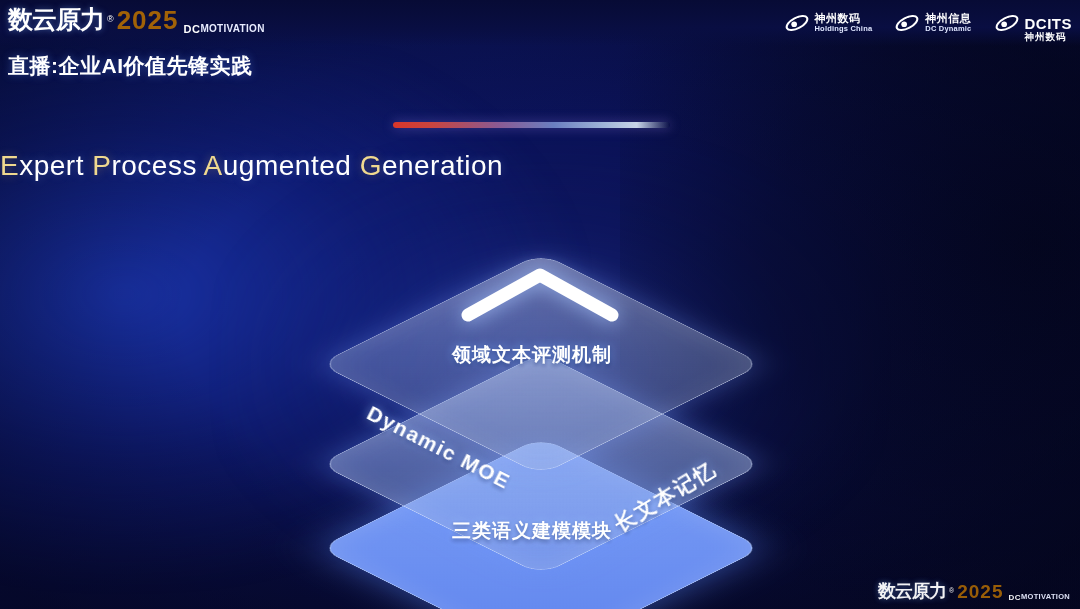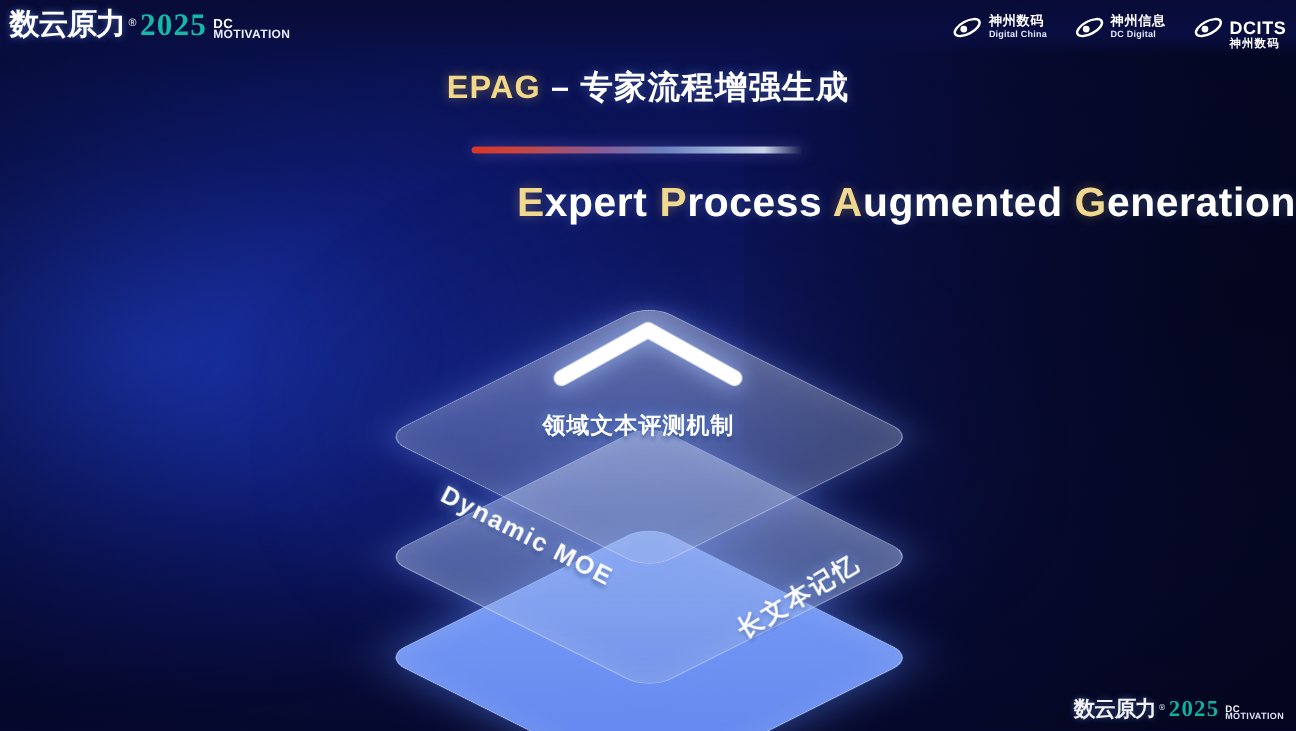--- a/index.html
+++ b/index.html
@@ -24,23 +24,23 @@
     background:radial-gradient(ellipse at 48% 52%,rgba(0,0,0,0) 42%,rgba(2,3,20,.55) 88%);}
   .bg-topband{position:absolute;left:0;top:0;width:100%;height:46px;
     background:linear-gradient(180deg,#070b35 0%,#090e42 60%,rgba(10,16,72,0) 100%);}
 
   
   .hdr-logo{position:absolute;left:8px;top:3px;display:flex;align-items:flex-end;gap:3px;}
   .hl-cn{font-size:25px;font-weight:800;color:#fff;letter-spacing:-1px;
     font-family:"DejaVu Sans","Liberation Sans",sans-serif;
     text-shadow:0 0 6px rgba(120,170,255,.5);}
   .hl-reg{font-size:9px;color:#fff;vertical-align:super;margin:0 0 12px 0;}
-  .hl-year{font-size:26px;font-weight:700;color:#14b8a6;letter-spacing:1px;
-    font-family:Liberation Serif, serif;}
-  .hl-dc{display:flex;flex-direction:column;line-height:.92;margin:0 0 2px 2px;}
+  .hl-year{font-size:26px;font-weight:700;color:#a16207;letter-spacing:1px;
+    font-family:Liberation Sans, sans-serif;}
+  .hl-dc{display:flex;flex-direction:row;line-height:.92;margin:0 0 2px 2px;}
   .hl-dc b{font-size:11px;font-weight:700;color:#fff;letter-spacing:.5px;}
   .hl-dc span{font-size:10px;font-weight:600;color:#e8ecff;letter-spacing:.3px;}
 
   .hdr-sub{position:absolute;left:8px;top:52px;font-size:21px;font-weight:700;color:#fff;
     letter-spacing:.5px;text-shadow:0 0 8px rgba(90,140,255,.45);}
 
   .hdr-title{position:absolute;left:0;right:0;top:55px;text-align:center;
     font-size:27px;font-weight:700;letter-spacing:1px;pointer-events:none;}
   .hdr-title .gold{color:#f2d98a;text-shadow:0 0 10px rgba(230,190,100,.45);}
   .hdr-title .white{color:#ffffff;text-shadow:0 0 10px rgba(130,170,255,.4);}
@@ -52,22 +52,22 @@
   .ptext{display:flex;flex-direction:column;line-height:1.05;}
   .ptext .p1{font-size:11px;font-weight:800;color:#fff;letter-spacing:.5px;white-space:nowrap;}
   .ptext .p2{font-size:7.5px;font-weight:700;color:#dfe6ff;letter-spacing:.2px;white-space:nowrap;}
   .ptext .p1big{font-size:15px;font-weight:800;color:#fff;letter-spacing:.5px;margin-top:12px;}
   .ptext .p2cn{font-size:9.5px;font-weight:700;color:#fff;letter-spacing:1px;}
 
   
   .divider{position:absolute;left:393px;top:122px;width:277px;height:6px;border-radius:3px;
     background:linear-gradient(90deg,#d8362a 0%,#c9453f 14%,#8a5a93 38%,#6a7fc0 58%,#9fb4d8 76%,#c8d4e8 88%,rgba(200,212,232,0) 100%);
     box-shadow:0 0 12px rgba(140,120,220,.45);}
-  .subtitle{position:absolute;left:0;right:0;top:150px;text-align:right;
-    font-size:34px;font-weight:700;letter-spacing:.5px;white-space:nowrap;}
+  .subtitle{position:absolute;left:0;right:0;top:150px;text-align:left;
+    font-size:28px;font-weight:400;letter-spacing:.5px;white-space:nowrap;}
   .subtitle .cap{color:#f0d98f;text-shadow:0 0 10px rgba(230,195,110,.35);}
   .subtitle .rest{color:#ffffff;text-shadow:0 0 10px rgba(140,180,255,.3);}
 
   
   .stack{position:absolute;left:290px;top:215px;width:500px;height:360px;}
   .layer{position:absolute;left:50%;width:312px;height:312px;margin-left:-156px;
     border-radius:26px;transform:rotateX(60deg) rotateZ(45deg);}
   .layer-top{top:-8px;
     background:linear-gradient(135deg,rgba(215,225,250,.42) 0%,rgba(170,190,235,.34) 45%,rgba(150,172,225,.26) 100%);
     border:1px solid rgba(225,235,255,.55);
@@ -121,48 +121,46 @@
   <div class="hdr-logo">
     <span class="hl-cn">数云原力</span>
     <span class="hl-reg">®</span>
     <span class="hl-year">2025</span>
     <span class="hl-dc">
       <b>DC</b>
       <span>MOTIVATION</span>
     </span>
   </div>
 
-
-  <div class="hdr-title">
-    <span class="gold">EPAG</span><span class="white"> – </span><span class="white">专家流程增强生成</span>
-  </div>
+  <div class="hdr-sub">直播:企业AI价值先锋实践</div>
+
 
   <div class="partners">
 
     <div class="plogo">
       <svg class="pswirl" viewBox="0 0 64 64">
         <ellipse cx="32" cy="32" rx="28" ry="13" fill="none" stroke="#ffffff" stroke-width="5" transform="rotate(-28 32 32)"></ellipse>
         <path d="M20 40 C26 22 42 18 50 24" fill="none" stroke="#0a0d3a" stroke-width="6" stroke-linecap="round"></path>
         <circle cx="25" cy="35" r="7" fill="#ffffff"></circle>
       </svg>
       <span class="ptext">
         <span class="p1">神州数码</span>
-        <span class="p2">Digital China</span>
+        <span class="p2">Holdings China</span>
       </span>
     </div>
 
     <div class="plogo">
       <svg class="pswirl" viewBox="0 0 64 64">
         <ellipse cx="32" cy="32" rx="28" ry="13" fill="none" stroke="#ffffff" stroke-width="5" transform="rotate(-28 32 32)"></ellipse>
         <path d="M20 40 C26 22 42 18 50 24" fill="none" stroke="#0a0d3a" stroke-width="6" stroke-linecap="round"></path>
         <circle cx="25" cy="35" r="7" fill="#ffffff"></circle>
       </svg>
       <span class="ptext">
         <span class="p1">神州信息</span>
-        <span class="p2">DC Digital</span>
+        <span class="p2">DC Dynamic</span>
       </span>
     </div>
 
     <div class="plogo">
       <svg class="pswirl" viewBox="0 0 64 64">
         <ellipse cx="32" cy="32" rx="28" ry="13" fill="none" stroke="#ffffff" stroke-width="5" transform="rotate(-28 32 32)"></ellipse>
         <path d="M20 40 C26 22 42 18 50 24" fill="none" stroke="#0a0d3a" stroke-width="6" stroke-linecap="round"></path>
         <circle cx="25" cy="35" r="7" fill="#ffffff"></circle>
       </svg>
       <span class="ptext">
@@ -187,20 +185,21 @@
 
     <svg class="chevron" viewBox="0 0 164 62">
       <path d="M10 52 L82 12 L154 52" fill="none" stroke="#ffffff" stroke-width="13" stroke-linecap="round" stroke-linejoin="round"></path>
     </svg>
 
     <div class="layer-label lbl-top">领域文本评测机制</div>
 
     <div class="mid-text-l">Dynamic MOE</div>
     <div class="mid-text-r">长文本记忆</div>
 
+    <div class="layer-label lbl-bot">三类语义建模模块</div>
   </div>
 
   <div class="wm">
     <span class="hl-cn">数云原力</span>
     <span class="hl-reg">®</span>
     <span class="hl-year">2025</span>
     <span class="hl-dc">
       <b>DC</b>
       <span>MOTIVATION</span>
     </span>

